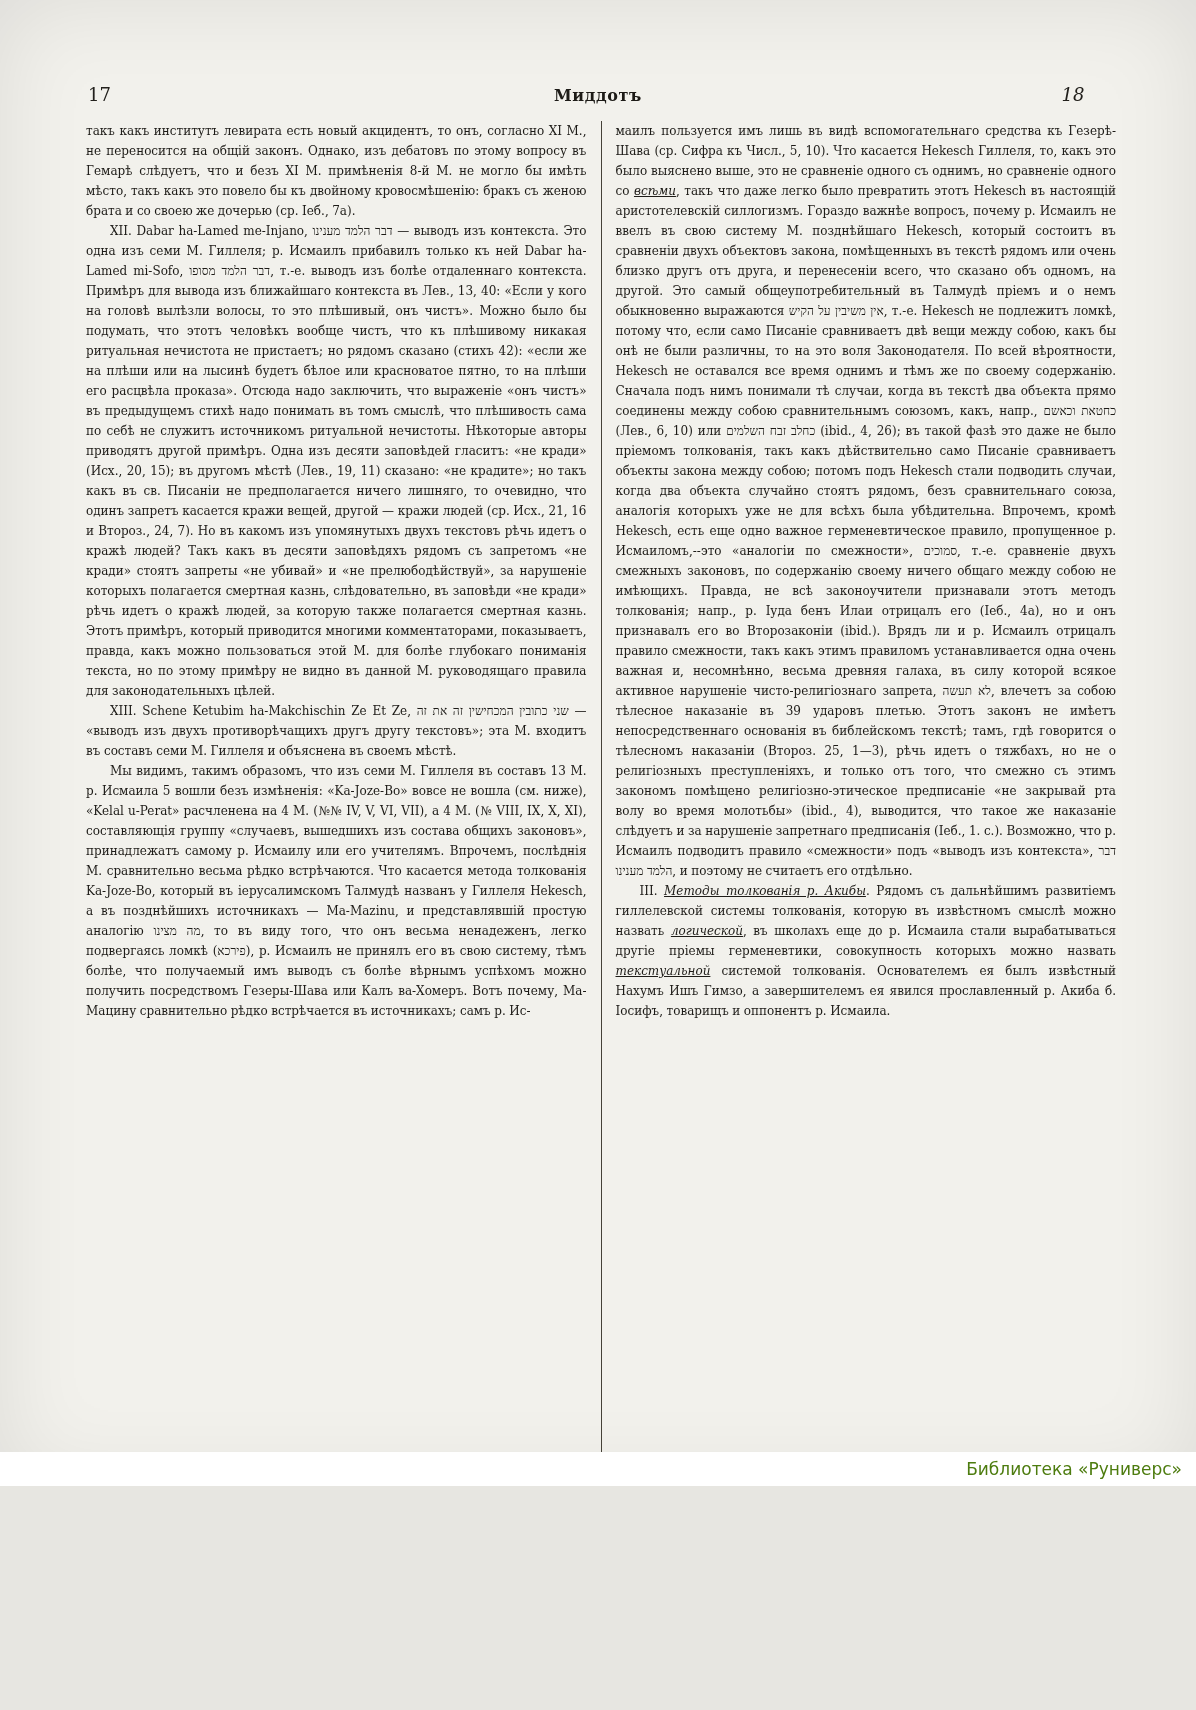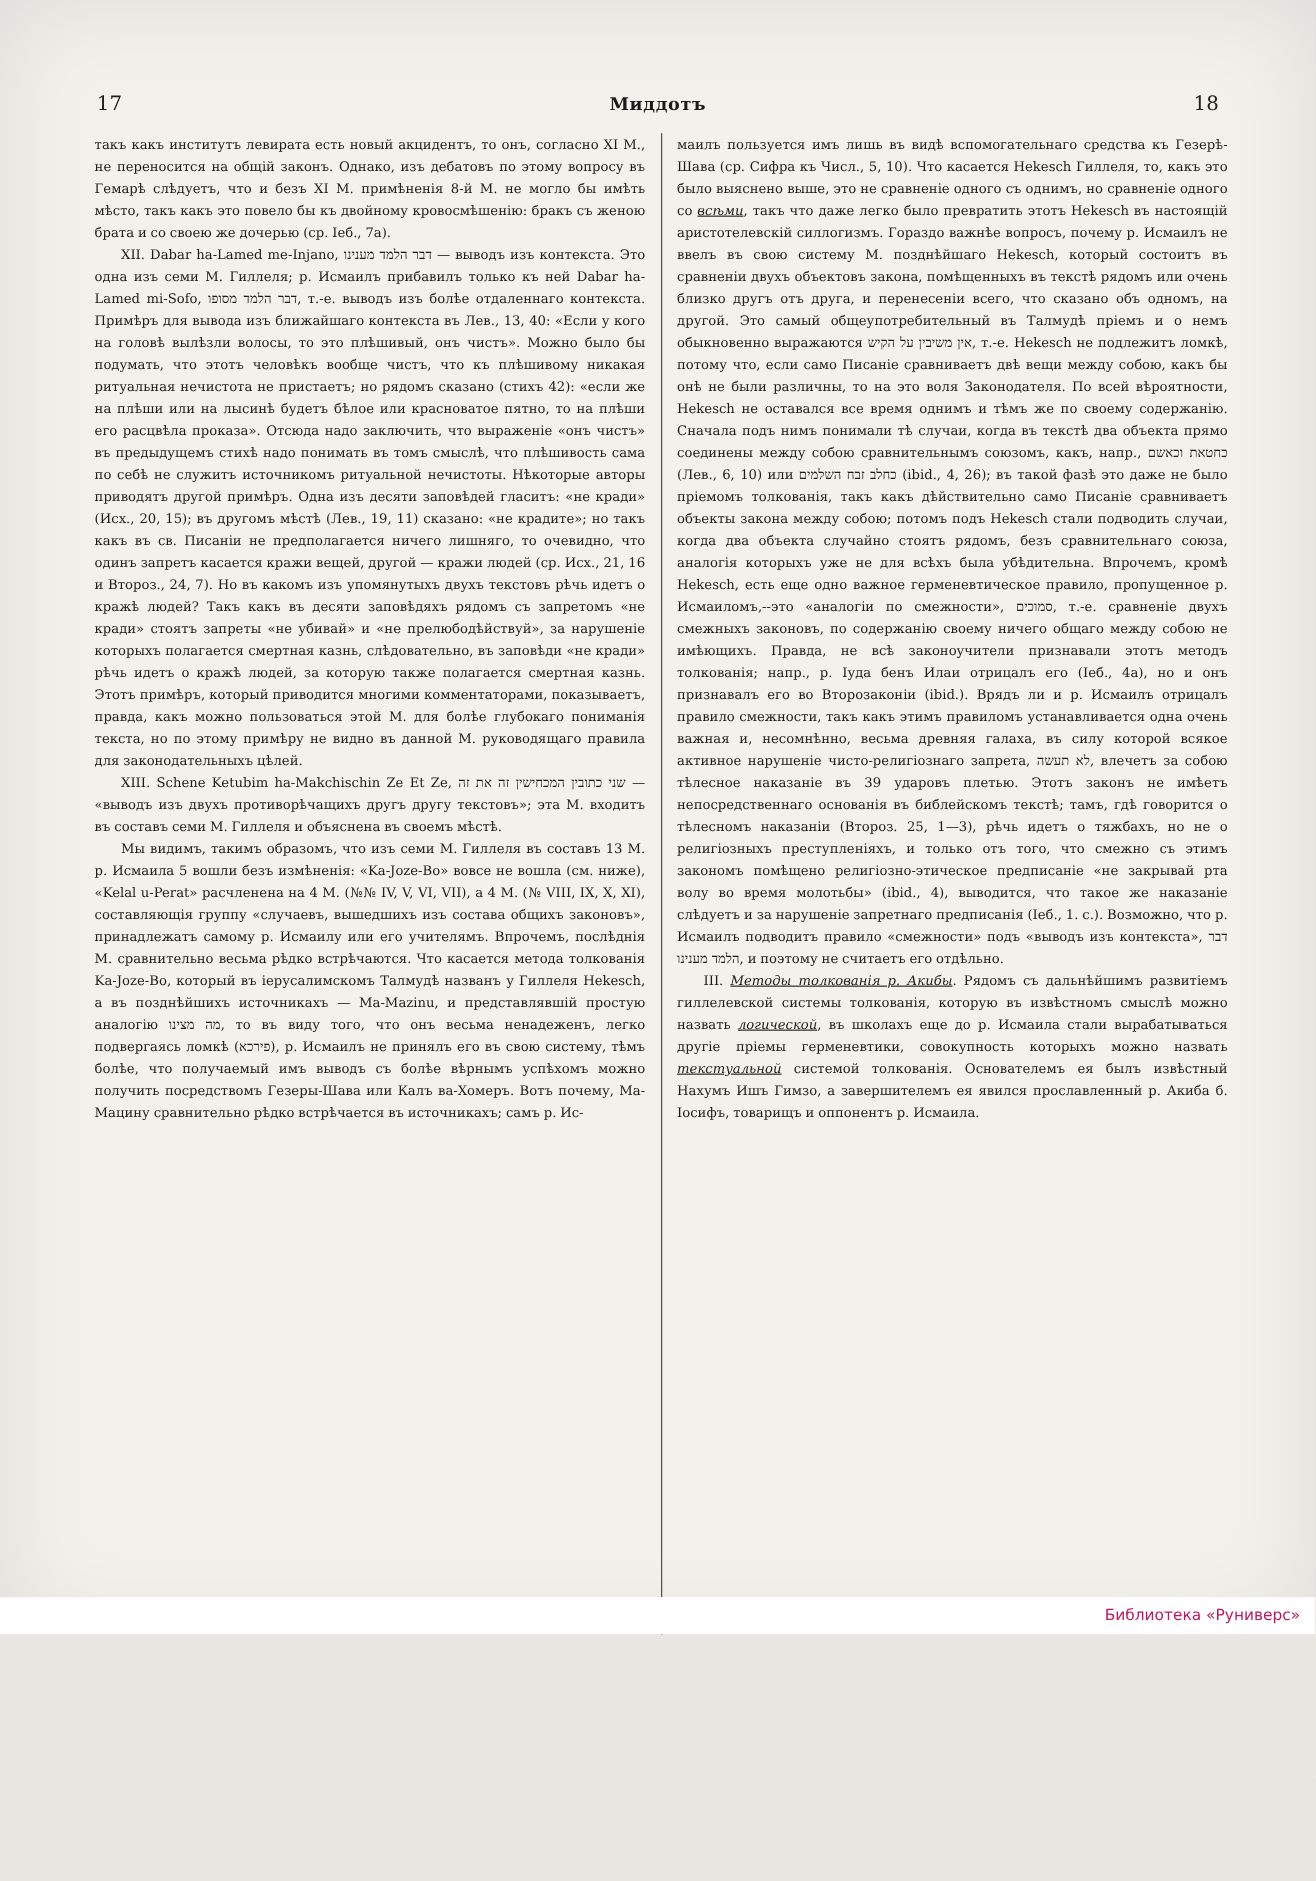--- a/index.html
+++ b/index.html
@@ -22,21 +22,21 @@
   .page-header {
     display: flex;
     align-items: baseline;
     padding: 84px 88px 0 88px;
   }
   .page-num {
     font-size: 18px;
     width: 70px;
     color: #22201c;
   }
-  .page-num.right { text-align: right; }
+  .page-num.right { text-align: center; font-style: italic; }
   .running-title {
     flex: 1;
     text-align: center;
     font-weight: bold;
     font-size: 16px;
     letter-spacing: 0.6px;
   }
   .columns {
     display: flex;
     margin: 16px 80px 0 86px;
@@ -65,22 +65,22 @@
     height: 34px;
     background: #ffffff;
     display: flex;
     align-items: center;
     justify-content: flex-end;
     padding-right: 14px;
     box-sizing: border-box;
   }
   .watermark {
     font-family: "DejaVu Sans", "Liberation Sans", sans-serif;
-    font-size: 14px;
-    color: #be185d;
+    font-size: 17px;
+    color: #4d7c0f;
   }
 </style>
 </head>
 <body>
 
 <div class="page">
 
   <header class="page-header">
     <span class="page-num left">17</span>
     <span class="running-title">Миддотъ</span>

